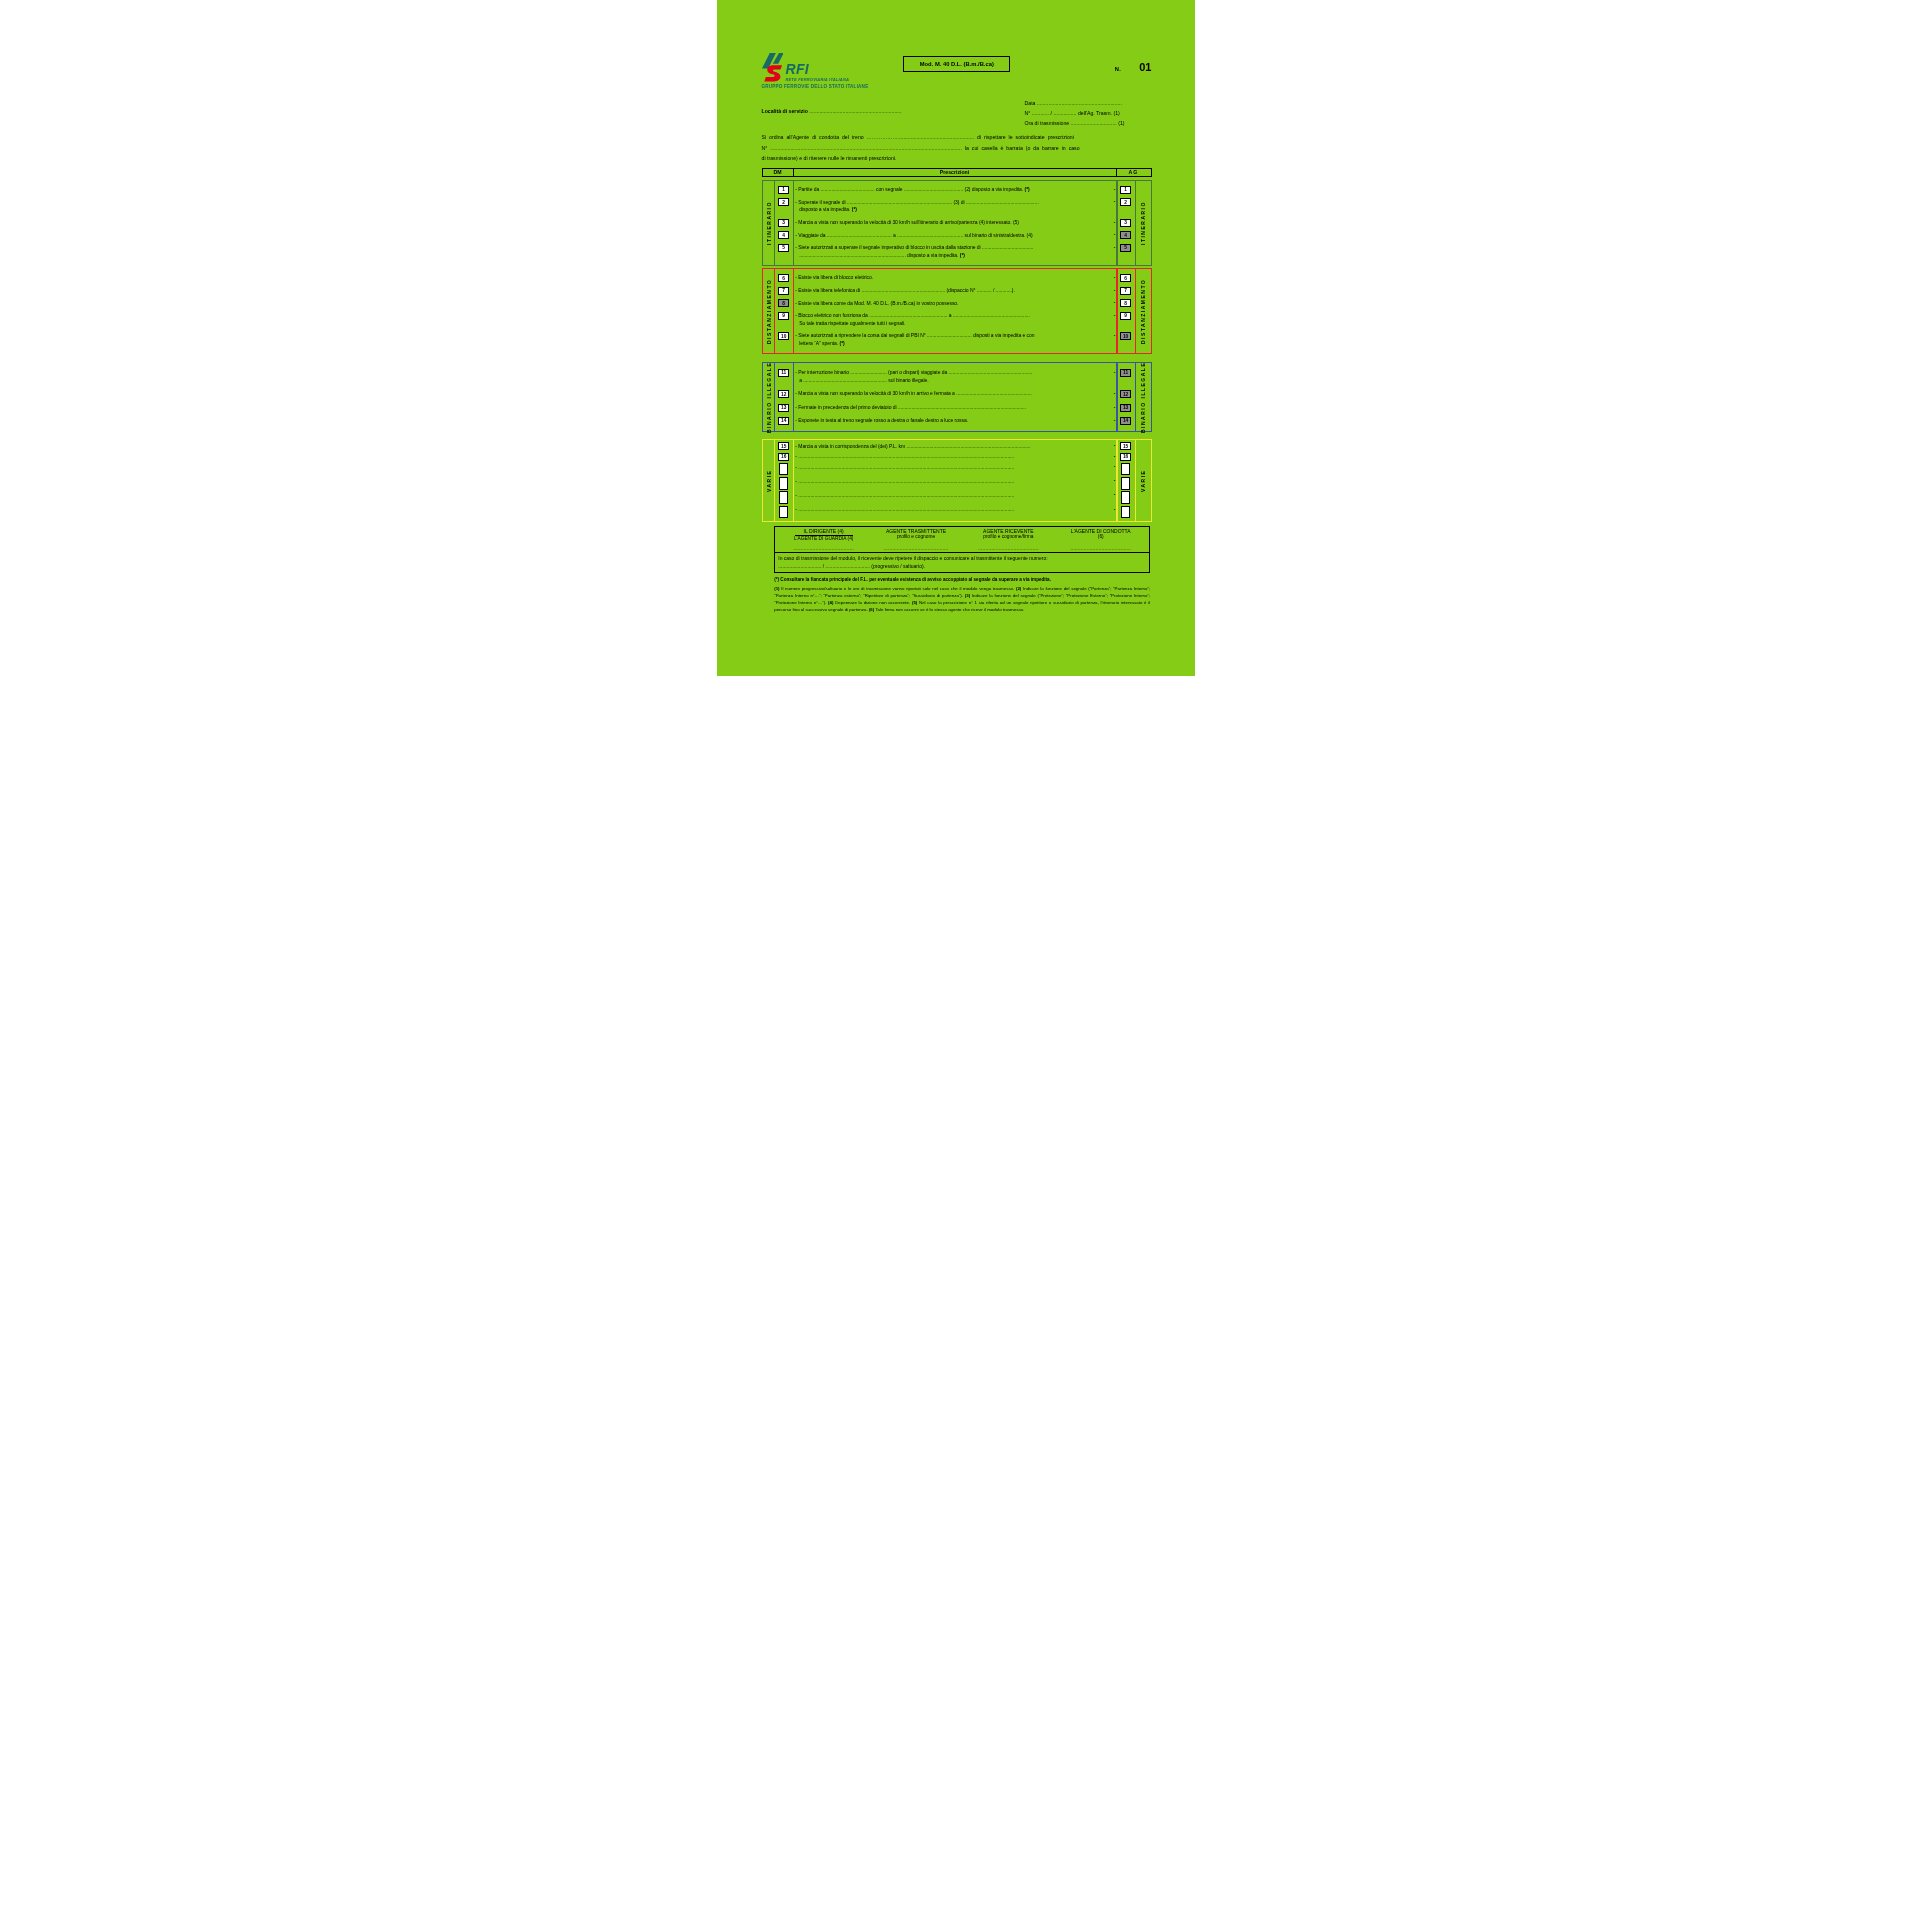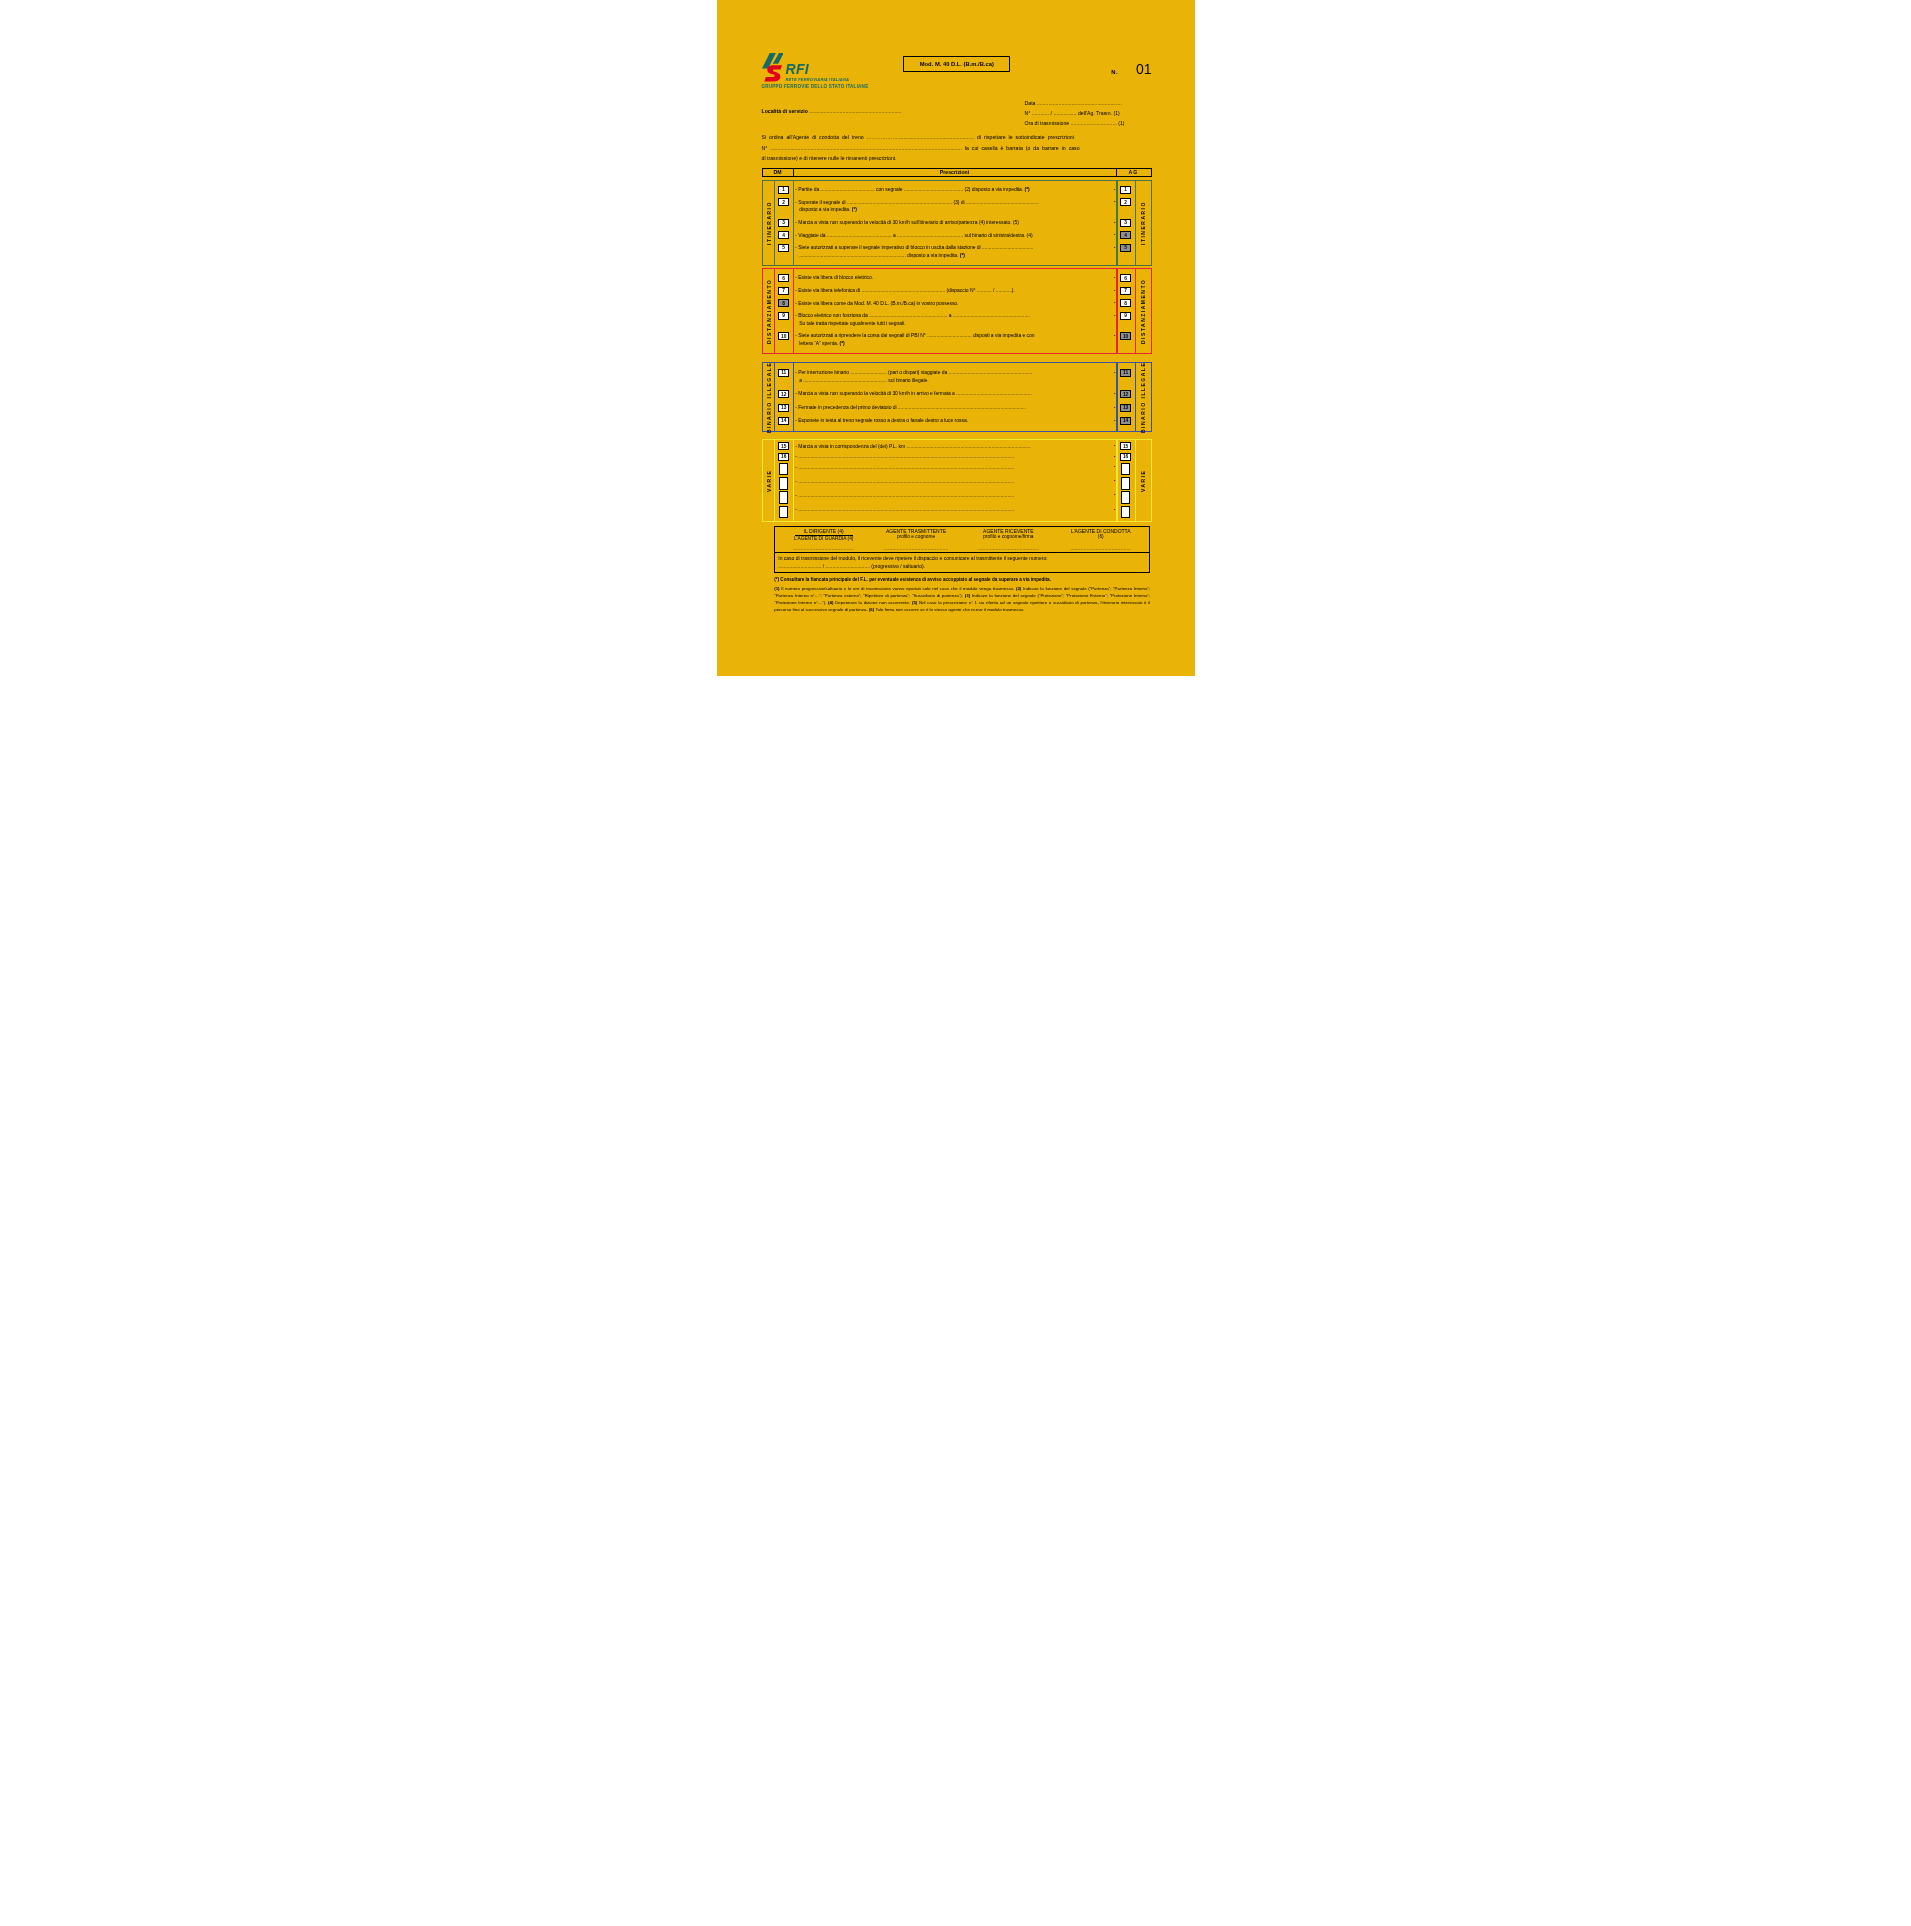--- a/index.html
+++ b/index.html
@@ -1,20 +1,20 @@
 <!DOCTYPE html>
 <html style="font-size:6.2px"><head>
 <meta charset="utf-8">
 <style>
   html,body{margin:0;padding:0;background:#ffffff;}
   .page{
     position:relative;
     width:478px;height:676px;
     margin:0 auto;
-    background:#eab308;
+    background:#84cc16;
     font-family:"Liberation Sans", sans-serif;
     color:#000;
     box-sizing:border-box;
     padding:53px 43px 0 45px;
   }
   
   .header-band{display:flex;align-items:flex-start;}
   .logo-block{width:131px;}
   .logo-top{display:flex;align-items:flex-end;}
   .logo-mark{flex:0 0 auto;margin-right:2.3px;}
@@ -24,21 +24,21 @@
   .logo-group{font-size:4.6px;font-weight:bold;letter-spacing:0.2px;margin-top:1.9px;}
   .mod-box{
     margin-left:10.8px;margin-top:3.1px;
     border:1.2px solid #000;
     width:105px;height:14px;
     display:flex;align-items:center;justify-content:center;
     font-weight:bold;font-size:5.8px;
   }
   .n-block{margin-left:auto;margin-top:7.7px;display:flex;align-items:baseline;}
   .n-label{font-weight:bold;font-size:5.8px;letter-spacing:0.4px;}
-  .n-value{font-weight:normal;font-size:14px;margin-left:18px;}
+  .n-value{font-weight:bold;font-size:11px;margin-left:18px;}
   
   .meta-row{display:flex;margin-top:8.5px;}
   .meta-left{width:231px;padding-top:10px;font-size:5.2px;}
   .meta-left b{font-weight:bold;}
   .meta-right{margin-left:auto;width:127px;font-size:5.2px;line-height:10px;text-align:left;}
   
   .ordina{margin-top:4.6px;font-size:5.2px;line-height:10.4px;}
   .ordina .w{word-spacing:1.5px;}
   
   .tbl-header{display:flex;border:1.2px solid #000;border-top-width:1.5px;height:9.6px;margin-top:3.9px;

